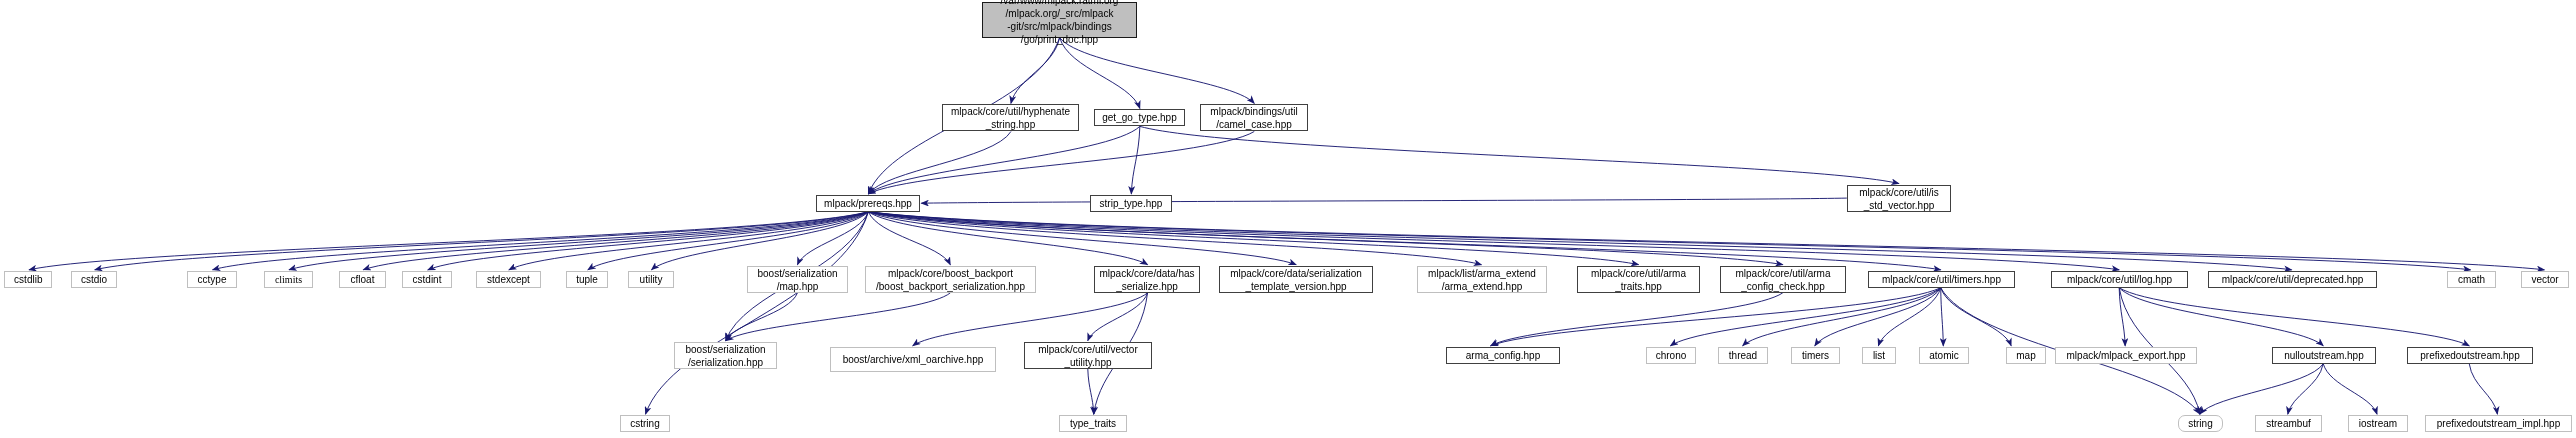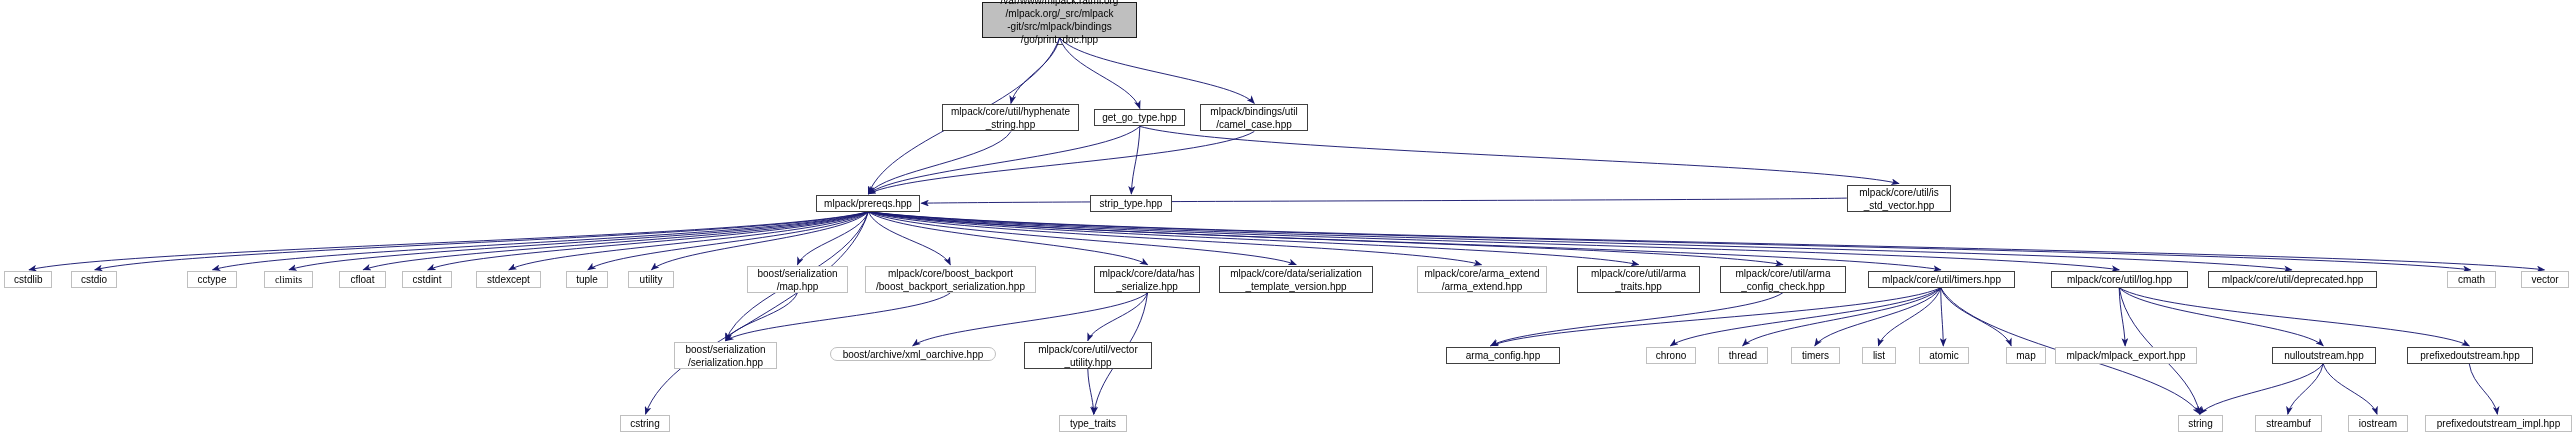--- a/index.html
+++ b/index.html
@@ -139,47 +139,47 @@
       <div class="node weak" style="left: 566px; top: 271px; width: 42px; height: 17px;">tuple</div>
       <div class="node weak" style="left: 628px; top: 271px; width: 46px; height: 17px;">utility</div>
       <div class="node weak" style="left: 747px; top: 266px; width: 101px; height: 27px;">boost/serialization
 /map.hpp</div>
       <div class="node weak" style="left: 865px; top: 266px; width: 171px; height: 27px;">mlpack/core/boost_backport
 /boost_backport_serialization.hpp</div>
       <div class="node strong" style="left: 1094px; top: 266px; width: 106px; height: 27px;">mlpack/core/data/has
 _serialize.hpp</div>
       <div class="node strong" style="left: 1219px; top: 266px; width: 154px; height: 27px;">mlpack/core/data/serialization
 _template_version.hpp</div>
-      <div class="node weak" style="left: 1417px; top: 266px; width: 130px; height: 27px;">mlpack/core/arma_extend
+      <div class="node weak" style="left: 1417px; top: 266px; width: 130px; height: 27px;">mlpack/list/arma_extend
 /arma_extend.hpp</div>
       <div class="node strong" style="left: 1577px; top: 266px; width: 123px; height: 27px;">mlpack/core/util/arma
 _traits.hpp</div>
       <div class="node strong" style="left: 1720px; top: 266px; width: 126px; height: 27px;">mlpack/core/util/arma
 _config_check.hpp</div>
       <div class="node strong" style="left: 1868px; top: 271px; width: 147px; height: 17px;">mlpack/core/util/timers.hpp</div>
       <div class="node strong" style="left: 2051px; top: 271px; width: 137px; height: 17px;">mlpack/core/util/log.hpp</div>
       <div class="node strong" style="left: 2208px; top: 271px; width: 169px; height: 17px;">mlpack/core/util/deprecated.hpp</div>
       <div class="node weak" style="left: 2447px; top: 271px; width: 49px; height: 17px;">cmath</div>
       <div class="node weak" style="left: 2521px; top: 271px; width: 48px; height: 17px;">vector</div>
       <div class="node weak" style="left: 674px; top: 342px; width: 103px; height: 27px;">boost/serialization
 /serialization.hpp</div>
-      <div class="node weak" style="left: 830px; top: 347px; width: 166px; height: 14px; border-radius: 7px;">boost/archive/xml_oarchive.hpp</div>
+      <div class="node weak" style="left: 830px; top: 347px; width: 166px; height: 25px;">boost/archive/xml_oarchive.hpp</div>
       <div class="node strong" style="left: 1024px; top: 342px; width: 128px; height: 27px;">mlpack/core/util/vector
 _utility.hpp</div>
       <div class="node strong" style="left: 1446px; top: 347px; width: 114px; height: 17px;">arma_config.hpp</div>
       <div class="node weak" style="left: 1646px; top: 347px; width: 50px; height: 17px;">chrono</div>
       <div class="node weak" style="left: 1718px; top: 347px; width: 50px; height: 17px;">thread</div>
       <div class="node weak" style="left: 1791px; top: 347px; width: 49px; height: 17px;">timers</div>
       <div class="node weak" style="left: 1862px; top: 347px; width: 34px; height: 17px;">list</div>
       <div class="node weak" style="left: 1919px; top: 347px; width: 50px; height: 17px;">atomic</div>
       <div class="node weak" style="left: 1992px; top: 347px; width: 40px; height: 17px; margin-left: 14px;">map</div>
       <div class="node weak" style="left: 2055px; top: 347px; width: 142px; height: 17px;">mlpack/mlpack_export.hpp</div>
       <div class="node strong" style="left: 2272px; top: 347px; width: 104px; height: 17px;">nulloutstream.hpp</div>
       <div class="node strong" style="left: 2407px; top: 347px; width: 126px; height: 17px;">prefixedoutstream.hpp</div>
       <div class="node weak" style="left: 1059px; top: 415px; width: 68px; height: 17px;">type_traits</div>
       <div class="node weak" style="left: 620px; top: 415px; width: 50px; height: 17px;">cstring</div>
-      <div class="node weak" style="left: 2178px; top: 415px; width: 45px; height: 17px;">string</div>
+      <div class="node weak" style="left: 2178px; top: 415px; width: 45px; height: 17px; border-radius: 7px;">string</div>
       <div class="node weak" style="left: 2255px; top: 415px; width: 67px; height: 17px;">streambuf</div>
       <div class="node weak" style="left: 2348px; top: 415px; width: 60px; height: 17px;">iostream</div>
       <div class="node weak" style="left: 2425px; top: 415px; width: 147px; height: 17px;">prefixedoutstream_impl.hpp</div>
     </div>
 </div>
 
 
 </body></html>

